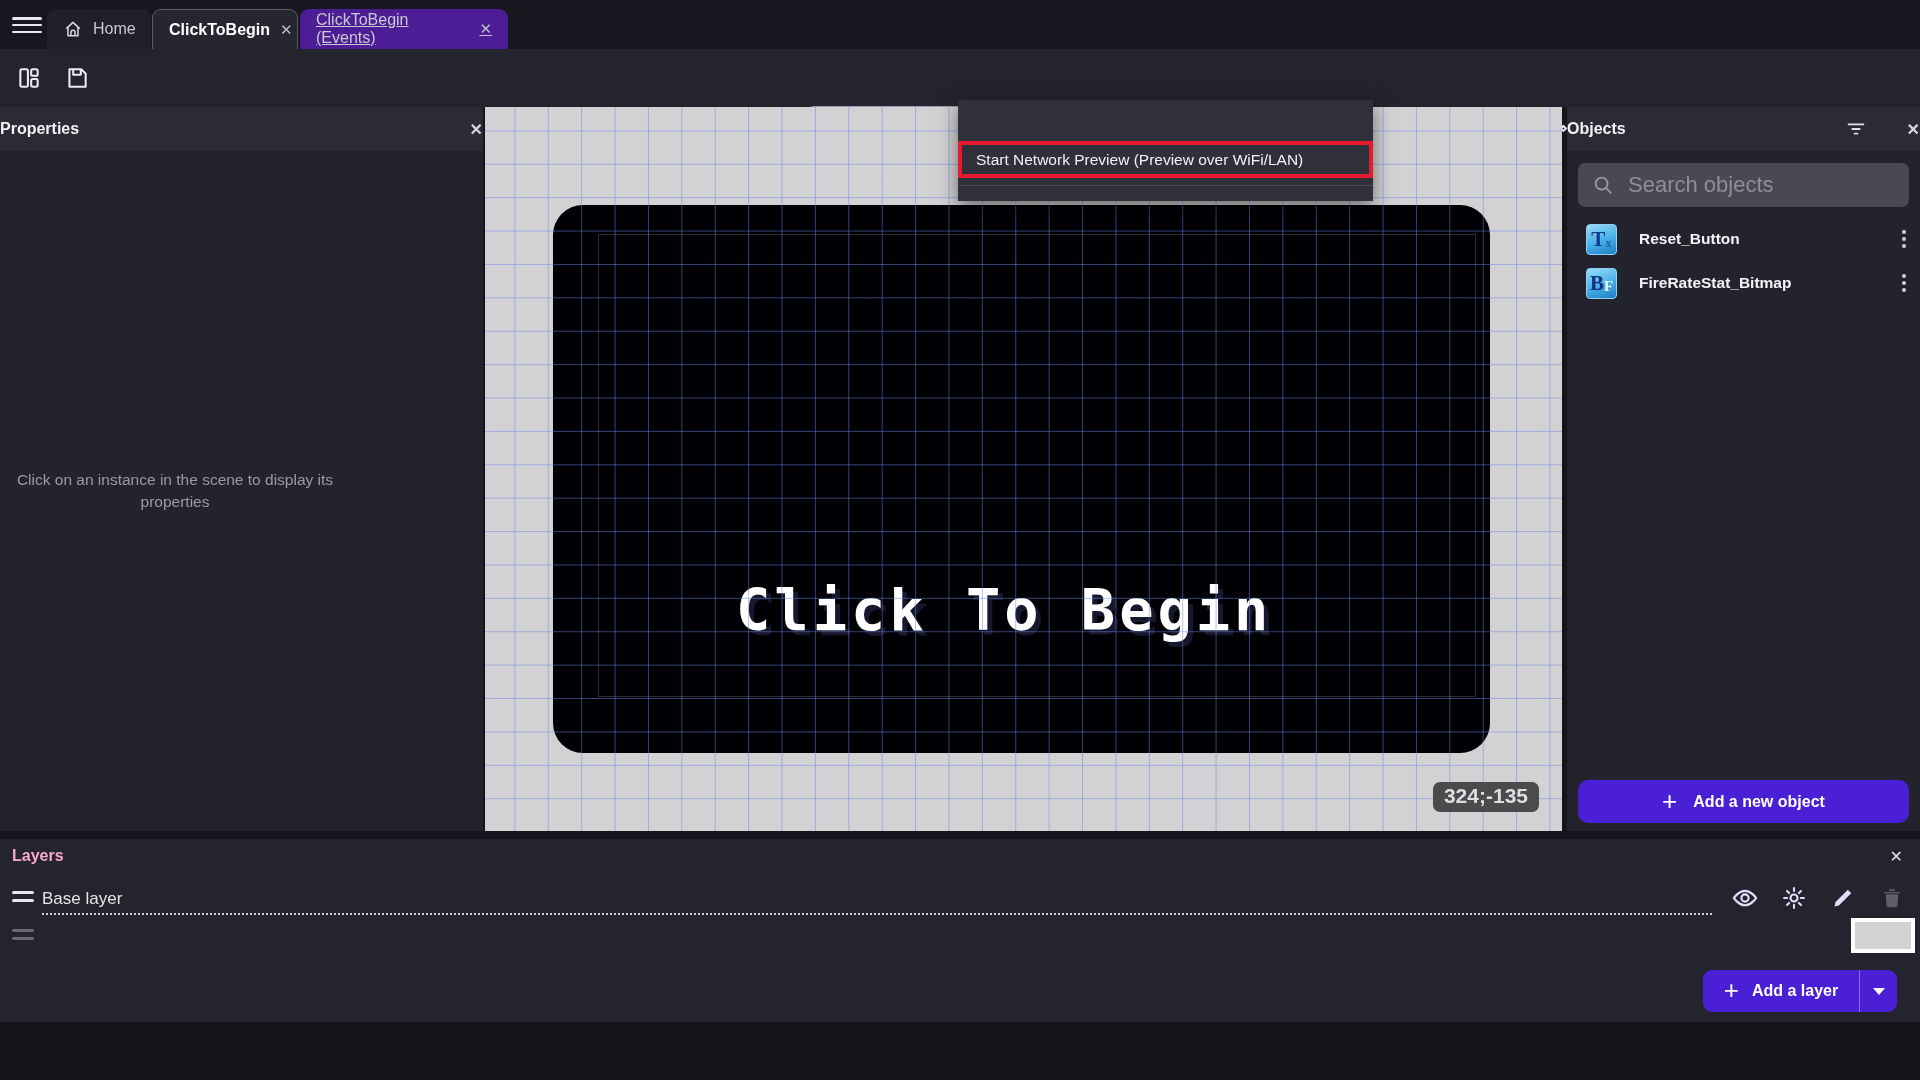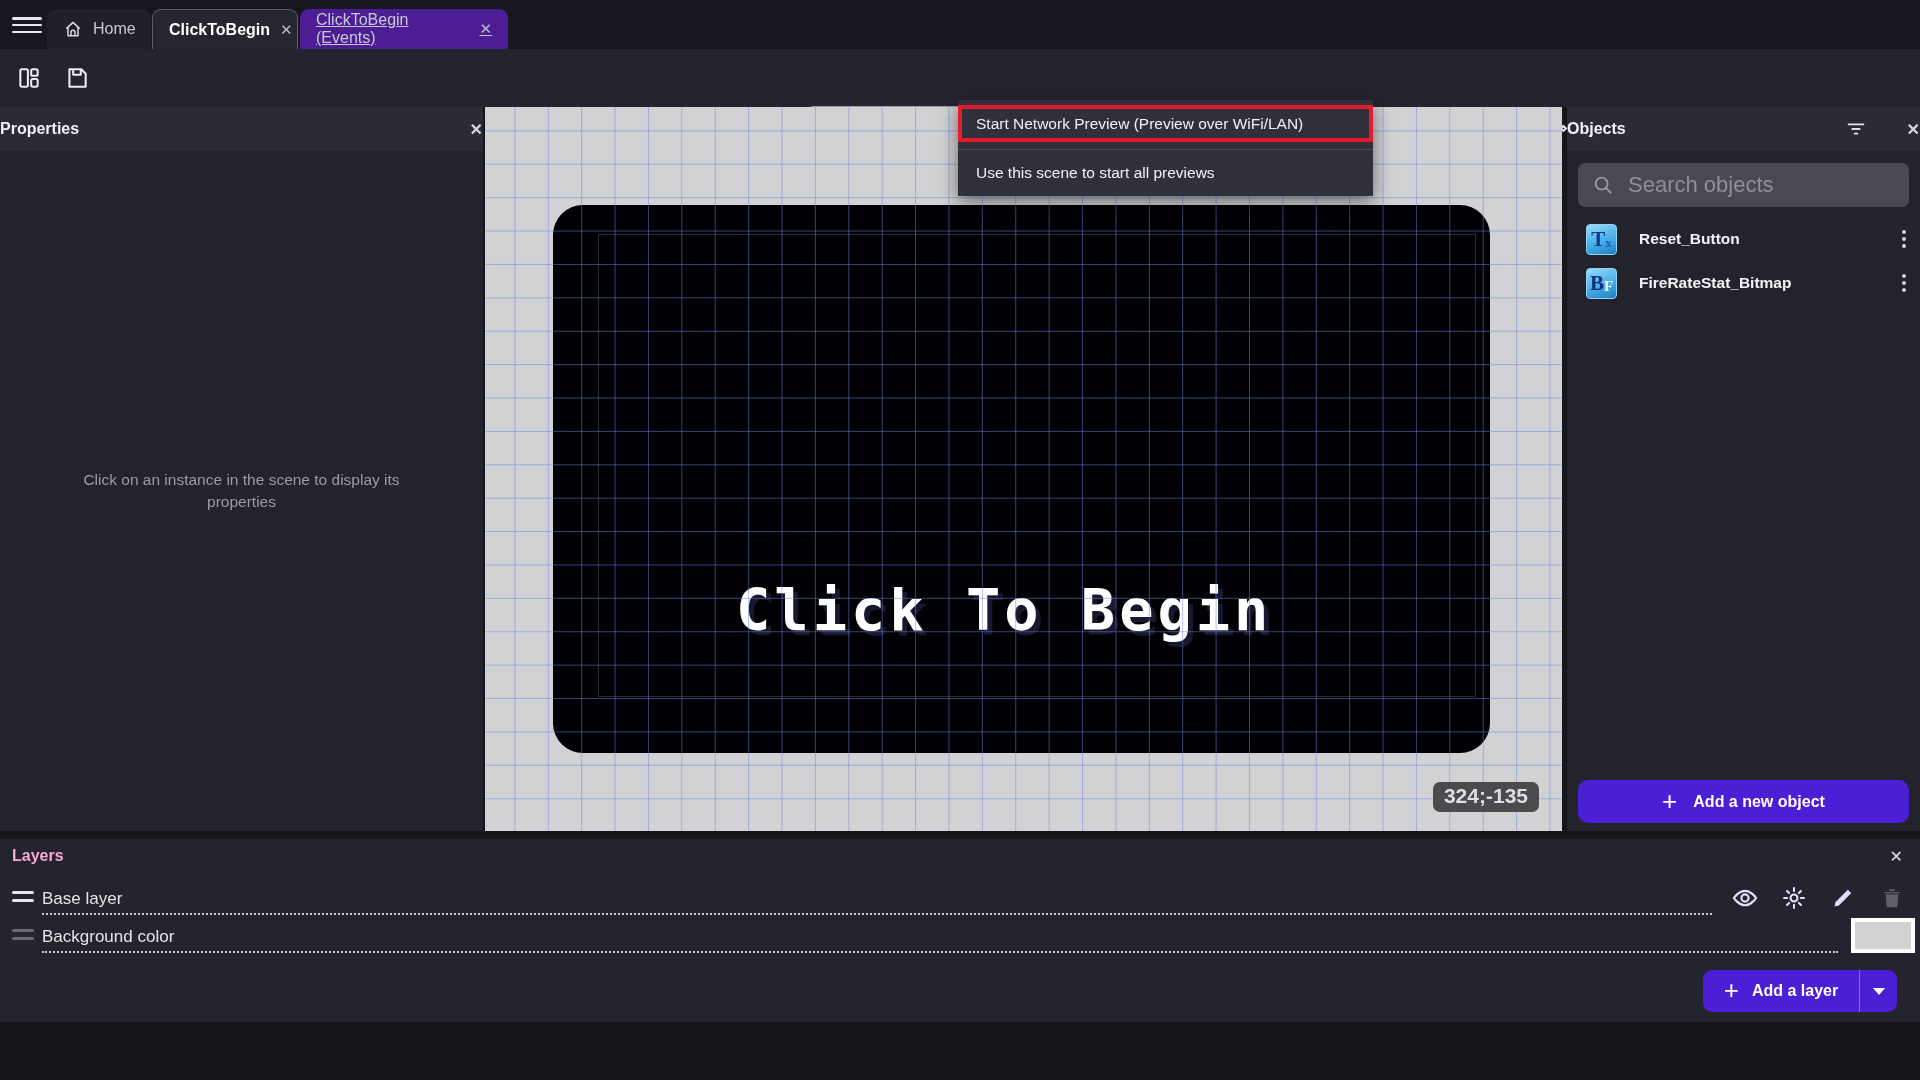--- a/index.html
+++ b/index.html
@@ -42,21 +42,21 @@
   .tbtn.active { background:#b3a1ef; color:#1d1d26; }
   .tbtn.disabled { color:#5e5e69; }
   .tdivider { width:1px; height:30px; background:#3c3c46; margin:0 6px; }
 
   
   .properties { position:absolute; left:0; top:107px; width:483px; height:724px; background:#23232d; }
   .panel-header { height:44px; background:#2b2b35; display:flex; align-items:center;
     padding:0 0; font-size:16px; font-weight:bold; color:#f2f2f6; }
   .panel-header .x { margin-left:auto; color:#d5d5de; cursor:pointer; }
   .properties .empty { position:absolute; left:0; top:44px; right:0; bottom:0; display:flex;
-    align-items:center; justify-content:center; }
+    align-items:center; }
   .properties .empty p { width:350px; text-align:center; color:#9b9ba6; font-size:15.5px; line-height:1.45; }
 
   
   .canvas { position:absolute; left:485px; top:107px; width:1077px; height:724px; background:#d2d2d4; }
   .grid-overlay { position:absolute; inset:0; pointer-events:none;
     background-image:
       linear-gradient(rgba(108,130,228,.5) 1.4px, transparent 1.4px),
       linear-gradient(90deg, rgba(108,130,228,.5) 1.4px, transparent 1.4px);
     background-size:33.4px 33.4px; background-position:-4px -10px; }
   .scene-rect { position:absolute; left:68px; top:98px; width:937px; height:548px;
@@ -93,21 +93,21 @@
   .kebab i { width:4px; height:4px; border-radius:50%; background:currentColor; }
   .btn-add-object { position:absolute; left:11px; bottom:8px; width:331px; height:43px;
     background:#4a1fd6; border-radius:10px; display:flex; align-items:center; justify-content:center;
     gap:16px; font-weight:bold; font-size:16px; color:#fff; cursor:pointer; }
   .plus { font-size:26px; font-weight:normal; line-height:0; margin-top:-2px; }
 
   
   .menu { position:absolute; left:958px; top:100px; width:415px; background:#30303a;
     box-shadow:0 6px 18px rgba(0,0,0,.5); padding:5px 0 8px; z-index:50; }
   .menu-item { height:31px; display:flex; align-items:center; padding:0 18px; font-size:15.5px;
-    color:#f1f1f5; cursor:pointer; white-space:nowrap; }
+    color:#f1f1f5; cursor:pointer; white-space:nowrap;margin-top:36px; }
   .menu-item.highlighted { border:4px solid #e6192e; height:37px; padding:0 14px; }
   .menu-item.disabled { color:#87878f; cursor:default; }
   .menu-divider { height:1px; background:#4a4a54; margin:7px 0; }
 
   
   .layers { position:absolute; left:0; top:839px; width:1920px; height:183px; background:#24242e; }
   .layers-title { position:absolute; left:12px; top:8px; font-size:16px; font-weight:bold; color:#f9a8d4; }
   .layers .x { position:absolute; right:17px; top:8px; color:#e3e3ea; cursor:pointer; }
   .layer-row { position:absolute; left:42px; height:30px; display:flex; align-items:center;
     border-bottom:2px dotted rgba(235,235,245,.85); }
@@ -370,21 +370,20 @@
 
   <div class="btn-add-object">
     <span class="plus">+</span>
     <span>Add a new object</span>
   </div>
 </div>
 
 <div class="menu">
   <div class="menu-item highlighted">Start Network Preview (Preview over WiFi/LAN)</div>
   <div class="menu-divider"></div>
-  <div class="menu-item">Use this scene to start all previews</div>
 </div>
 
 <div class="layers">
   <div class="layers-title">Layers</div>
   <span class="x">✕</span>
 
   <div class="drag-handle dh-base">
       <div></div>
       <div style="margin:0"></div>
     </div>
@@ -413,23 +412,20 @@
       <svg width="26" height="26" viewBox="0 0 24 24" fill="currentColor">
           <path d="M4.5 6.5h15v1.2h-15zM9.5 5.5V4h5v1.5zM6.2 8.5h11.6l-.9 12H7.1z"></path>
         </svg>
     </span>
   </div>
 
   <div class="drag-handle dim dh-bg">
       <div></div>
       <div style="margin:0"></div>
     </div>
-  <div class="layer-row row-bg">
-    <span class="lname">Background color</span>
-  </div>
   <div class="color-swatch"></div>
 
   <div class="btn-add-layer">
     <div class="main">
       <span class="plus">+</span>
       <span>Add a layer</span>
     </div>
     <div class="caret-part">
         <span class="caret"></span>
       </div>

